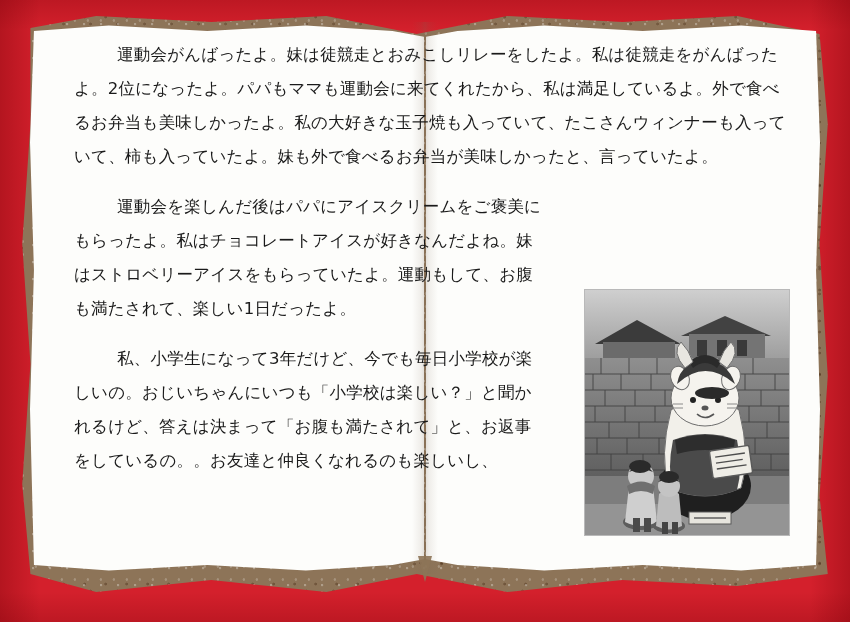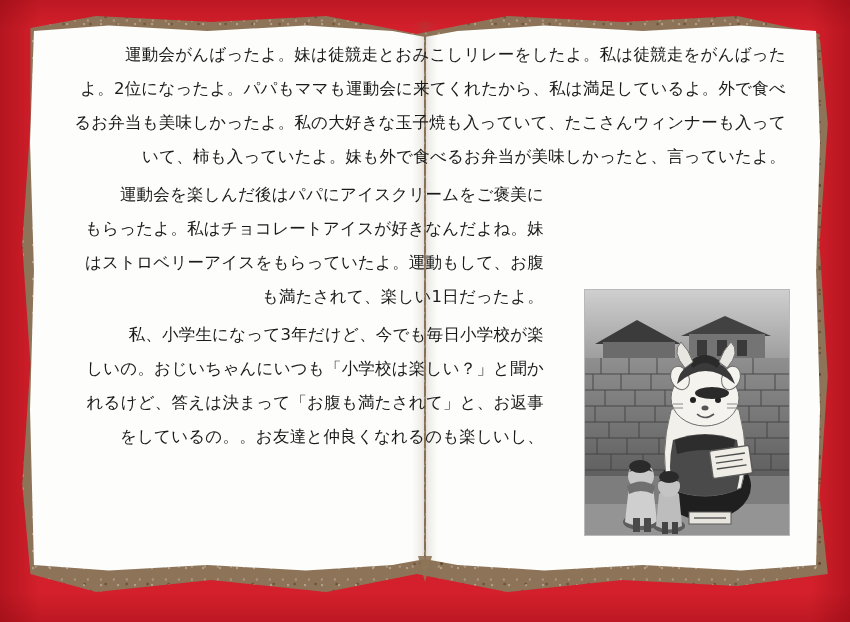--- a/index.html
+++ b/index.html
@@ -131,24 +131,24 @@
     width: 712px;
     height: 500px;
   }
   .para {
     font-family: "DejaVu Sans", "Liberation Sans", sans-serif;
     font-size: 16.5px;
     line-height: 34px;
     color: #1a1a1a;
     letter-spacing: .2px;
     margin: 0;
-    text-align: right;
+    text-align: left;
   }
   .para.indent { text-indent: 1.6em; }
-  .para + .para { margin-top: 4px; }
+  .para + .para { margin-top: 16px; }
 
   
   .narrow { width: 470px; }
 
   
   .photo {
     position: absolute;
     left: 570px;
     top: 285px;
     width: 204px;

